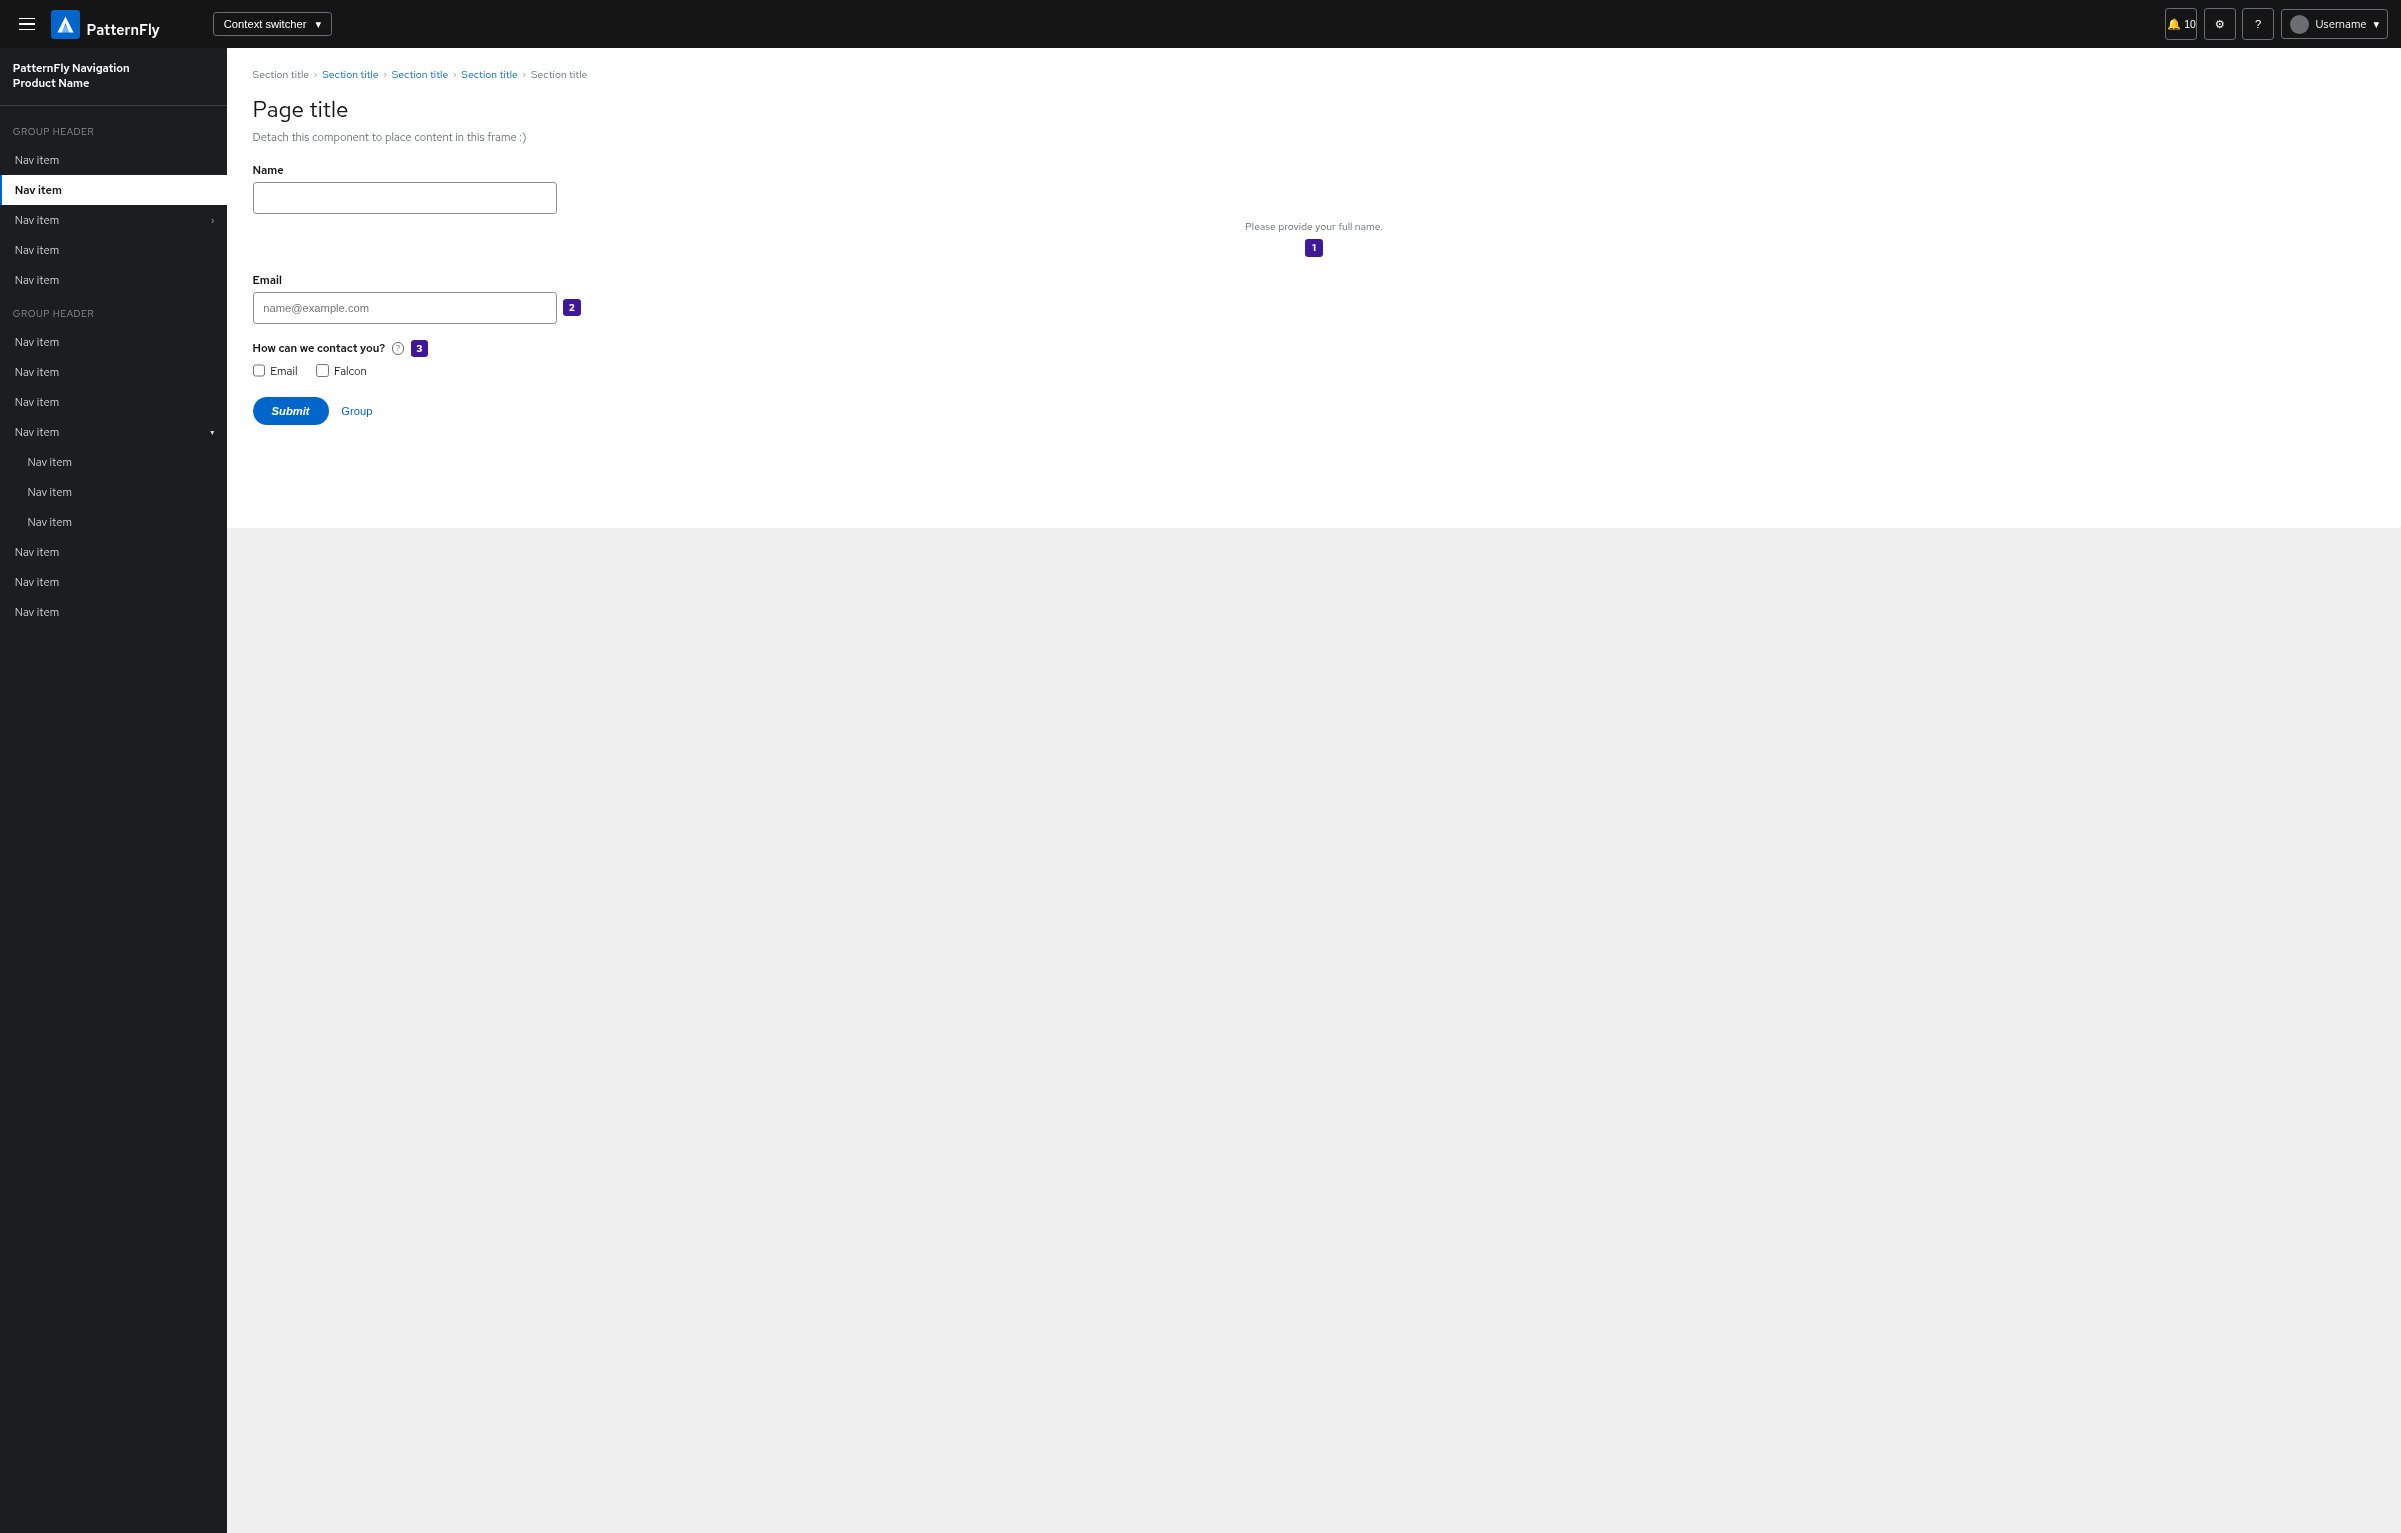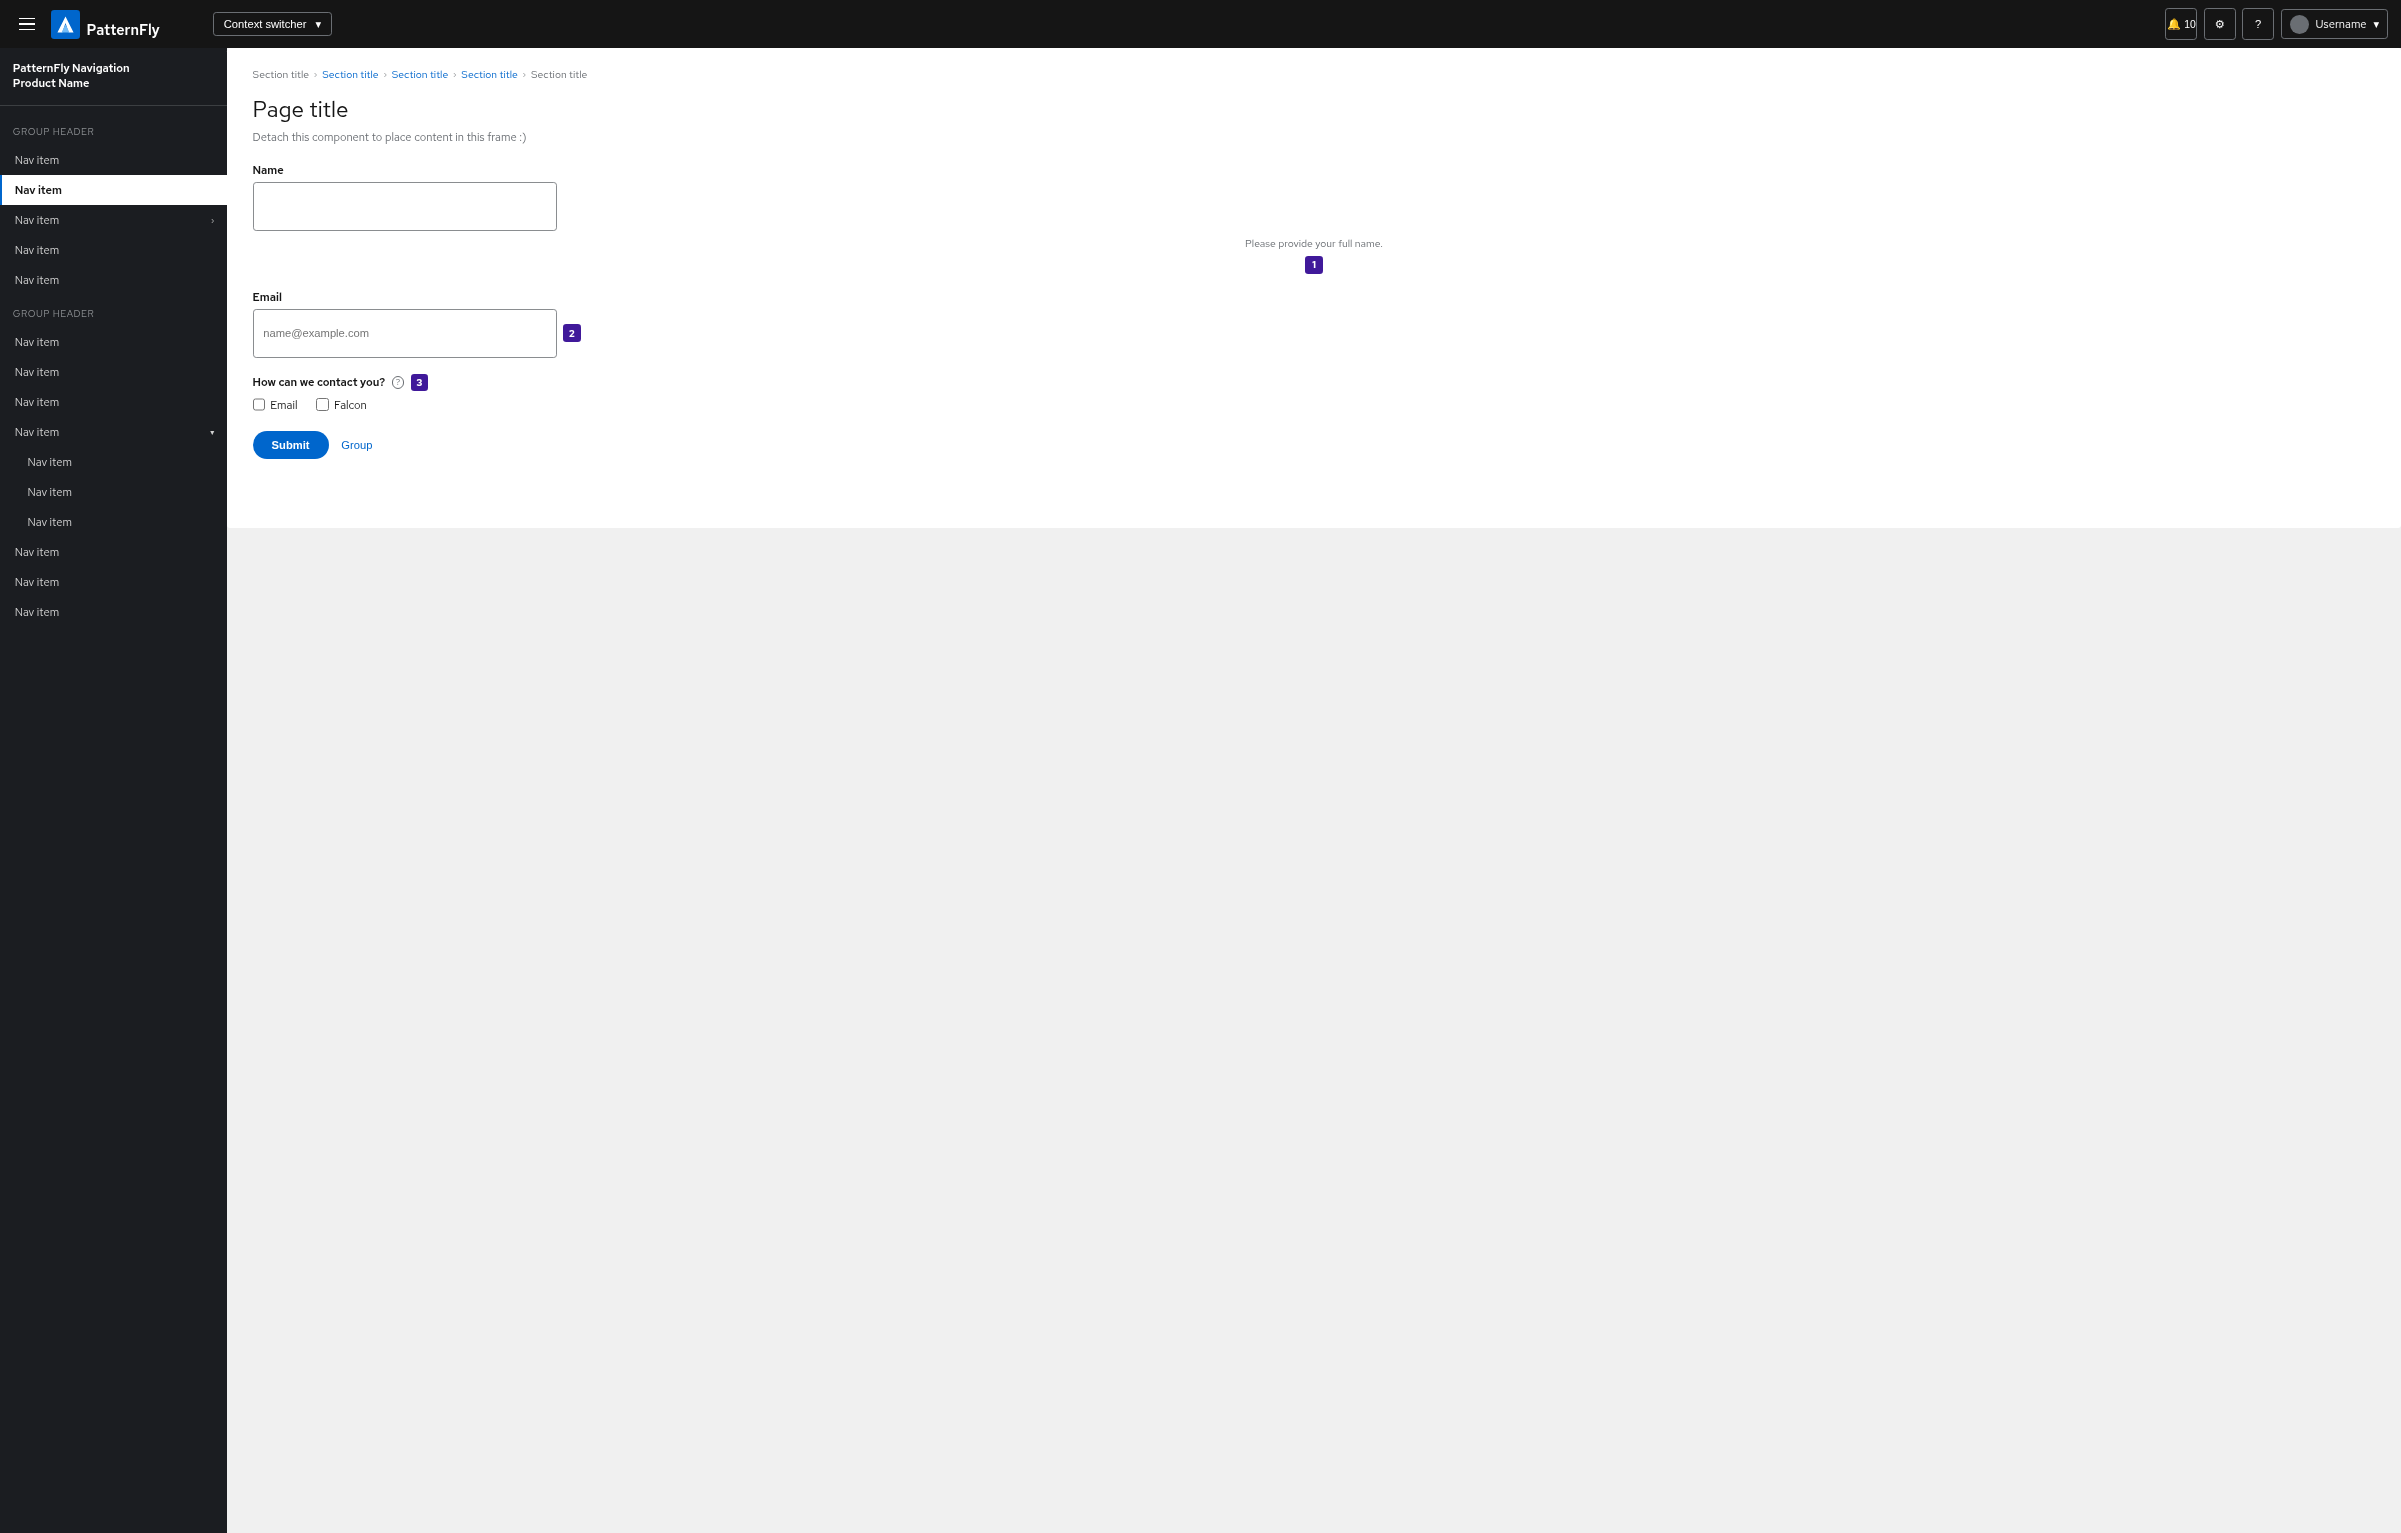--- a/index.html
+++ b/index.html
@@ -80,21 +80,21 @@
     .breadcrumb-sep { color: #8a8d90; font-size: 8.8px; }
 
     
     .page-title { font-size: 22.4px; font-weight: 400; margin-bottom: 6.4px; color: #151515; }
     .page-subtitle { color: #6a6e73; font-size: 11.2px; margin-bottom: 19px; }
 
     
     .form-group { margin-bottom: 16px; }
     .form-label { display: block; font-size: 11.2px; font-weight: 600; margin-bottom: 4.8px; color: #151515; }
     .form-input {
-      width: 304px; height: 49px; border: 0.8px solid #8a8d90; border-radius: 3.2px;
+      width: 304px; height: 32px; border: 0.8px solid #8a8d90; border-radius: 3.2px;
       padding: 0 9.6px; font-size: 11.2px; color: #151515; outline: none;
     }
     .helper-row { display: flex; align-items: center; gap: 6.4px; margin-top: 4.8px; flex-direction: column; }
     .helper-text { font-size: 10.4px; color: #6a6e73; }
     .step-badge {
       display: inline-flex; align-items: center; justify-content: center;
       width: 17.6px; height: 17.6px; border-radius: 3.2px; background: #40199a;
       color: #fff; font-size: 9.6px; font-weight: 700; flex-shrink: 0;
     }
     .contact-row { display: flex; align-items: center; gap: 6.4px; margin-bottom: 6.4px; }
@@ -106,21 +106,21 @@
     }
     .checkbox-group { display: flex; gap: 19px; margin-top: 4.8px; }
     .checkbox-item { display: flex; align-items: center; gap: 4.8px; cursor: pointer; }
     .checkbox-item input[type="checkbox"] { width: 12.8px; height: 12.8px; cursor: pointer; accent-color: #0066cc; }
     .checkbox-label { font-size: 11.2px; color: #151515; }
 
     
     .btn-row { display: flex; align-items: center; gap: 12.8px; margin-top: 19px; }
     .btn-primary {
       background: #0066cc; color: #fff; border: none; border-radius: 24px;
-      padding: 8px 19px; font-size: 11.2px; font-weight: 600; cursor: pointer;
+      padding: 8px 19px; font-size: 11.2px; font-weight: 600; cursor: pointer; font-style: italic;
     }
     .btn-link { background: none; border: none; color: #0066cc; font-size: 11.2px; cursor: pointer; }
   </style>
 </head>
 <body>
 
 <nav class="topnav">
   <div class="topnav-left">
     <div class="hamburger">
       <span></span>

